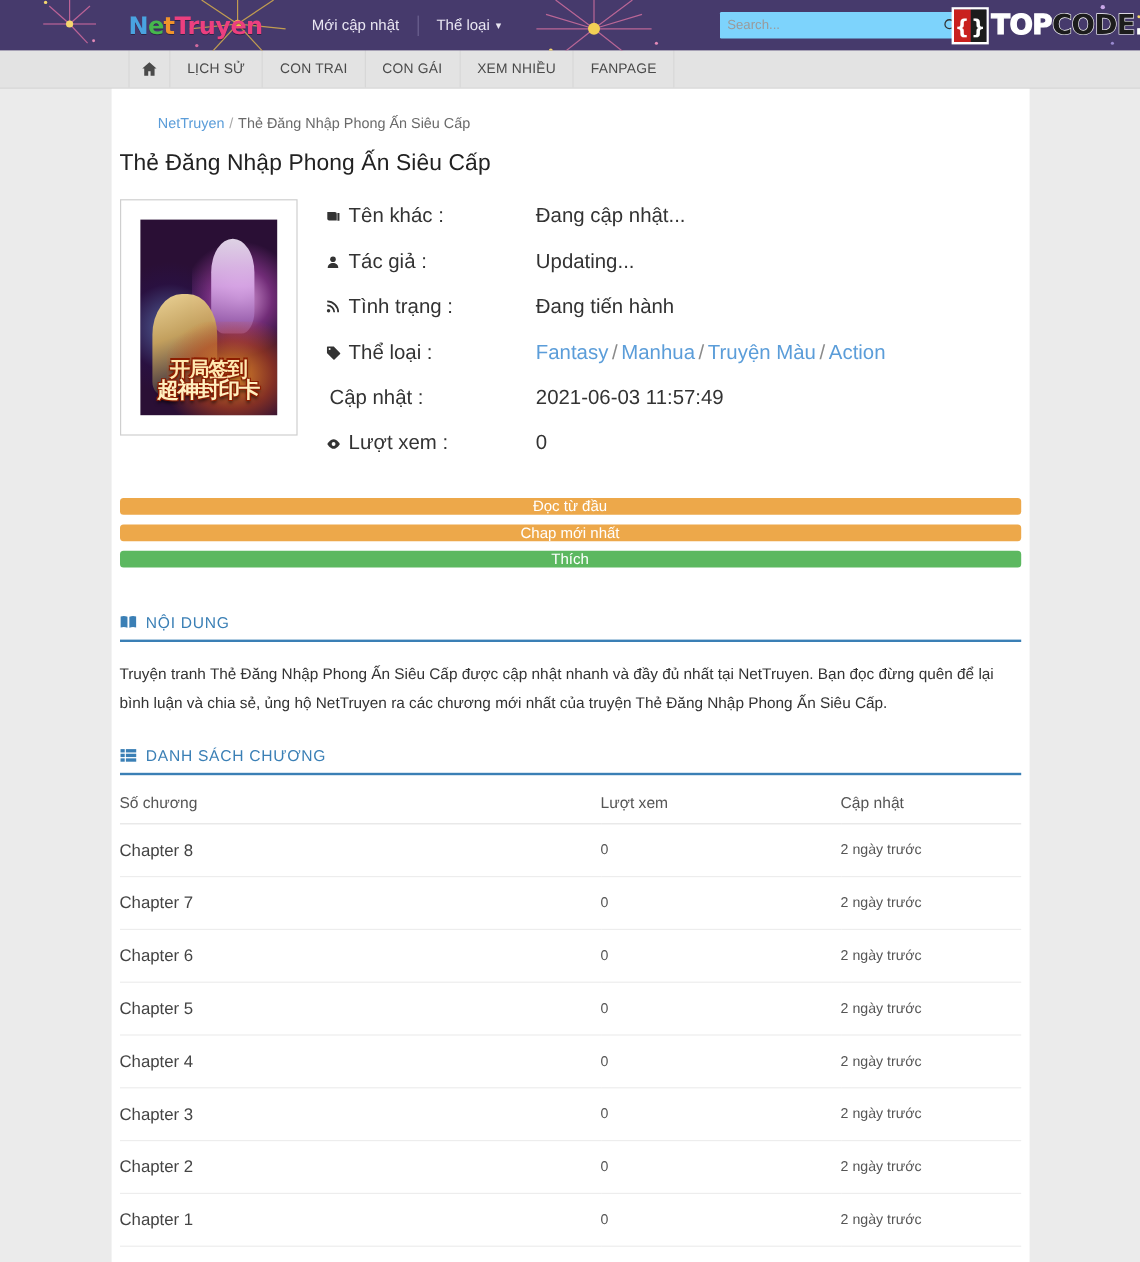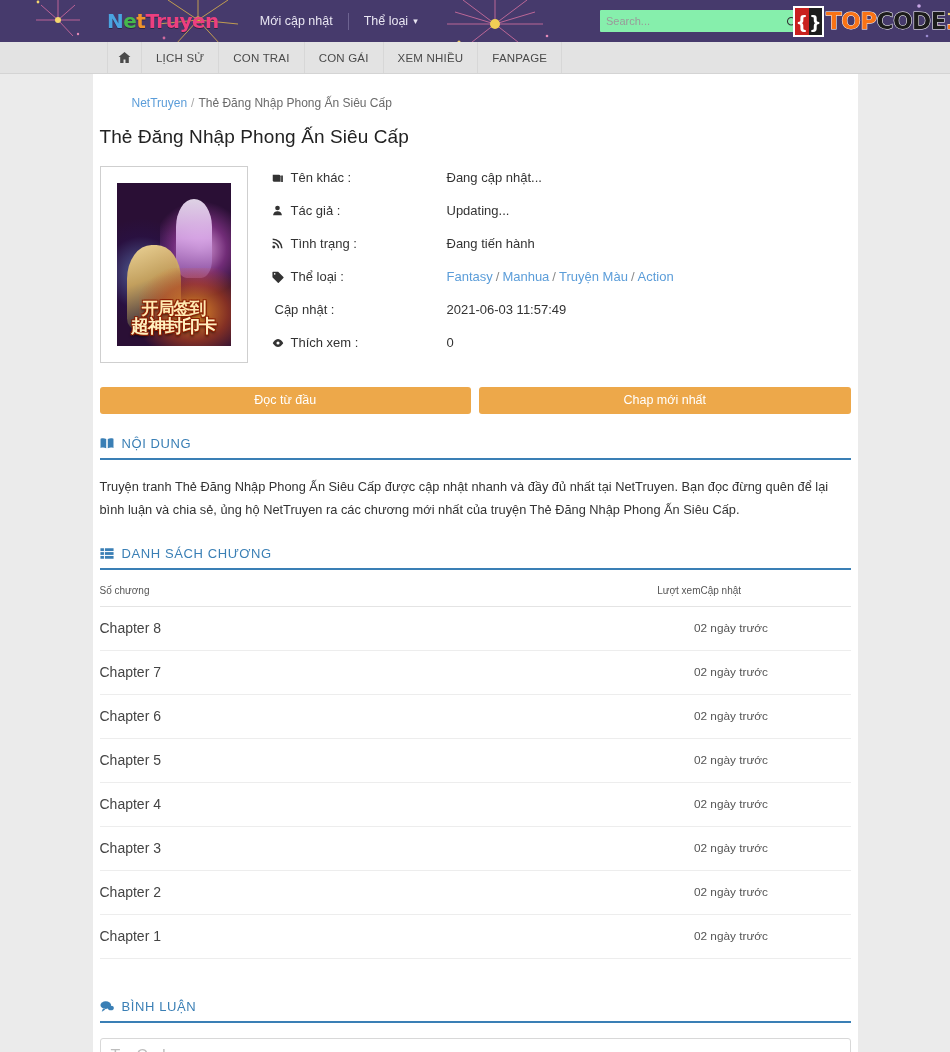--- a/index.html
+++ b/index.html
@@ -72,21 +72,21 @@
     top: 10px;
     width: 325px;
     height: 22px;
     z-index: 4;
   }
   .searchbox {
     position: absolute;
     left: 0; top: 0;
     width: 205px;
     height: 22px;
-    background: #86efac;
+    background: #7dd3fc;
     border-radius: 1px;
     display: flex;
     align-items: center;
     padding: 0 6px;
   }
   .searchbox input {
     flex: 1;
     border: 0;
     outline: 0;
     font-size: 11px;
@@ -121,21 +121,21 @@
   .tc-text {
     font-family: "DejaVu Sans", sans-serif;
     font-weight: bold;
     font-size: 23px;
     line-height: 31px;
     margin-left: 2px;
     letter-spacing: -0.5px;
     -webkit-text-stroke: 1px #ffffff;
     paint-order: stroke fill;
   }
-  .tc-text .r { color: #f97316; }
+  .tc-text .r { color: #ffffff; }
   .tc-text .k { color: #1c1c1c; }
 
   
   .navbar {
     height: 32px;
     background: #e3e3e3;
     border-bottom: 1px solid #d4d4d4;
     display: flex;
     align-items: stretch;
     padding-left: 107px;
@@ -233,31 +233,31 @@
     line-height:1.05;
     color:#ffe9b0;
     text-shadow:
       1px 1px 0 #8c1d00, -1px 1px 0 #8c1d00, 1px -1px 0 #8c1d00, -1px -1px 0 #8c1d00,
       0 2px 3px rgba(0,0,0,.8);
     letter-spacing: -1px;
   }
   .cover-img .cn-title .l2 { color:#fff0c0; font-size:18px; display:block; }
 
   .meta { margin-left: 24px; flex: 1; padding-top: 4px; }
-  .mrow { display: flex; font-size: 13px; color: #333; margin-bottom: 17.5px; line-height: 1.2; }
+  .mrow { display: flex; font-size: 17px; color: #333; margin-bottom: 17.5px; line-height: 1.2; }
   .mlabel { width: 175px; flex: 0 0 175px; display:flex; align-items:center; color:#333; }
   .mlabel .ico { width: 13px; flex: 0 0 13px; margin-right: 6px; display:flex; align-items:center; }
   .mlabel .ico svg { display:block; }
   .mlabel.noico { padding-left: 3px; }
   .mval { color: #333; }
   .mval a { color: #5b9dd9; text-decoration: none; }
   .mval .gsep { color: #8a8a8a; margin: 0 3px; }
 
   
-  .btnrow { display: flex; gap: 8px; margin-bottom: 22px; }
+  .btnrow { display: flex; gap: 8px; margin-bottom: 38px; flex-direction: column; }
   .btn {
     flex: 1;
     height: 27px;
     border-radius: 3px;
     display: flex;
     align-items: center;
     justify-content: center;
     font-size: 12.5px;
     color: #fff;
     cursor: pointer;
@@ -285,28 +285,28 @@
   .desc {
     font-size: 12.8px;
     color: #333;
     line-height: 1.85;
     margin-bottom: 24px;
   }
 
   
   table.chapters { width: 100%; border-collapse: collapse; }
   table.chapters th {
-    font-size: 10px;
+    font-size: 13px;
     font-weight: normal;
     color: #555;
     text-align: left;
     padding: 0 0 10px 0;
     border-bottom: 1px solid #e4e4e4;
   }
-  table.chapters th.c2, table.chapters td.c2 { text-align: right; width: 200px; }
+  table.chapters th.c2, table.chapters td.c2 { text-align: left; width: 200px; }
   table.chapters th.c3, table.chapters td.c3 { width: 150px; }
   table.chapters td {
     font-size: 14px;
     color: #444;
     padding: 13.5px 0 13.5px 0;
     border-bottom: 1px solid #ededed;
   }
   table.chapters td.c2, table.chapters td.c3 { color: #555; font-size: 11.8px; }
   table.chapters td.c1 a { color: #444; text-decoration: none; }
 
@@ -538,31 +538,32 @@
           </div>
 
           <div class="mrow">
             <div class="mlabel">
               <span class="ico">
                 <svg viewBox="0 0 16 16" width="12" height="12">
                     <path d="M8 2.6C3.9 2.6 1 8 1 8s2.9 5.4 7 5.4S15 8 15 8 12.1 2.6 8 2.6z" fill="#333"></path>
                     <circle cx="8" cy="8" r="2.1" fill="#fff"></circle>
                   </svg>
               </span>
-              <span>Thích xem :</span>
+              <span>Lượt xem :</span>
             </div>
             <div class="mval">0</div>
           </div>
 
         </div>
       </div>
 
       <div class="btnrow">
         <button class="btn orange">Đọc từ đầu</button>
         <button class="btn orange">Chap mới nhất</button>
+        <button class="btn green">Thích</button>
       </div>
 
       <div class="sect">
         <span class="sico">
           <svg viewBox="0 0 16 14" width="14" height="13">
               <path d="M0.6 1.6c2.2-.7 4.3-.7 6.5.3v10.4c-2.2-1-4.3-1-6.5-.3z" fill="#3a7fb5"></path>
               <path d="M15.4 1.6c-2.2-.7-4.3-.7-6.5.3v10.4c2.2-1 4.3-1 6.5-.3z" fill="#3a7fb5"></path>
             </svg>
         </span>
         <span>NỘI DUNG</span>

